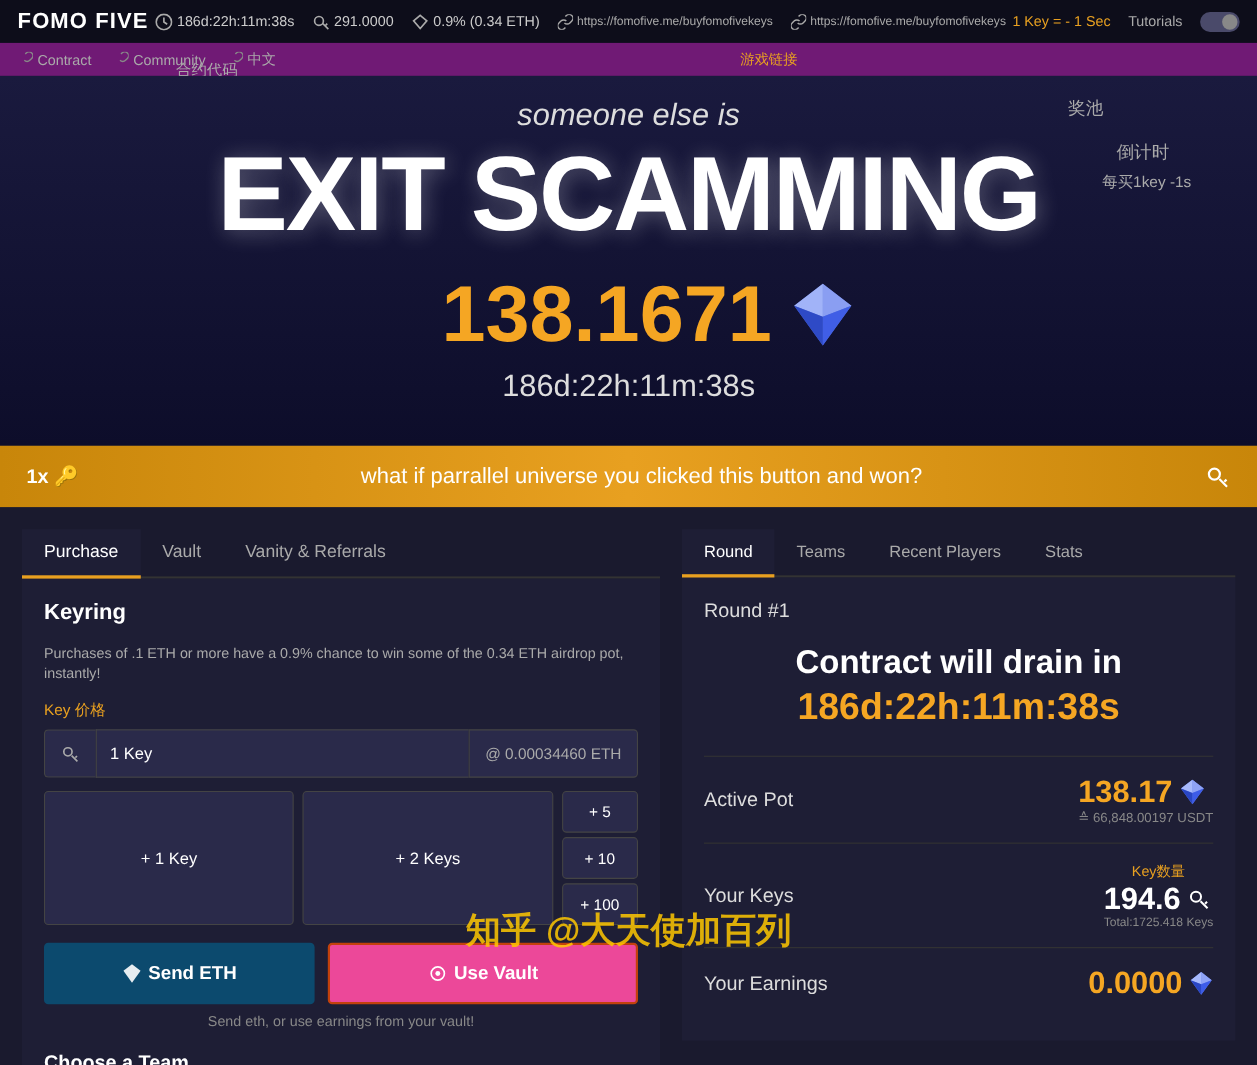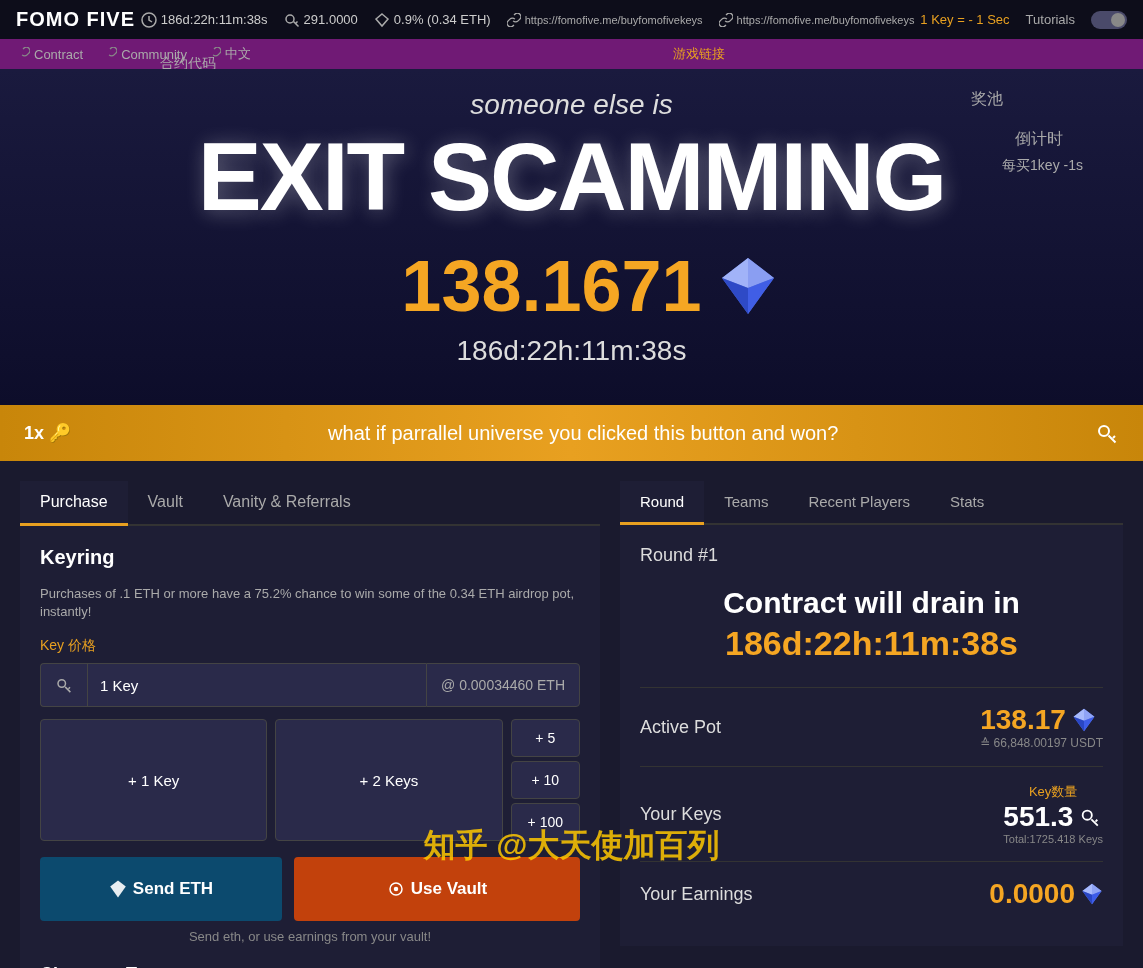--- a/index.html
+++ b/index.html
@@ -282,22 +282,22 @@
       cursor: pointer;
       border-radius: 4px;
       display: flex;
       align-items: center;
       justify-content: center;
       gap: 6px;
     }
     .btn-use-vault {
       flex: 1;
       padding: 16px;
-      background: #c2410c;
-      border: 6px solid #c2410c;
+      background: #ec4899;
+      border: 2px solid #c2410c;
       color: #fff;
       font-size: 17px;
       font-weight: bold;
       cursor: pointer;
       border-radius: 4px;
       display: flex;
       align-items: center;
       justify-content: center;
       gap: 6px;
     }
@@ -531,21 +531,21 @@
 <div class="main-content">
 
   <div class="left-panel">
     <div class="tabs">
       <div class="tab active">Purchase</div>
       <div class="tab">Vault</div>
       <div class="tab">Vanity &amp; Referrals</div>
     </div>
     <div class="tab-content">
       <div class="section-title">Keyring</div>
-      <div class="airdrop-note">Purchases of .1 ETH or more have a 75.2% chance to win some of the 0.34 ETH airdrop pot, instantly!</div>
+      <div class="airdrop-note">Purchases of .1 ETH or more have a 0.9% chance to win some of the 0.34 ETH airdrop pot, instantly!</div>
       <div class="key-price-label">Key  价格</div>
 
       <div class="key-input-row">
         <div class="key-input-icon">
           <svg width="18" height="18" viewBox="0 0 24 24">
             <circle cx="9" cy="10" r="5" fill="none" stroke="#aaa" stroke-width="2"></circle>
             <path d="M13.5 14.5l7 7M18 17l2-2" stroke="#aaa" stroke-width="2"></path>
           </svg>
         </div>
         <input class="key-input" type="text" value="1 Key" style="">
@@ -617,21 +617,21 @@
         </div>
       </div>
 
       <div class="divider"></div>
 
       <div class="stat-row">
         <span class="stat-label">Your Keys</span>
         <div style="text-align:right;">
           <div class="key-count-label">Key数量</div>
           <div class="stat-value-keys">
-            <span>551.3</span>
+            <span>194.6</span>
             <svg width="22" height="22" viewBox="0 0 24 24">
               <circle cx="9" cy="10" r="5" fill="none" stroke="#fff" stroke-width="2"></circle>
               <path d="M13.5 14.5l7 7M18 17l2-2" stroke="#fff" stroke-width="2"></path>
             </svg>
           </div>
           <div class="total-keys-note">Total:1725.418 Keys</div>
         </div>
       </div>
 
       <div class="divider"></div>

